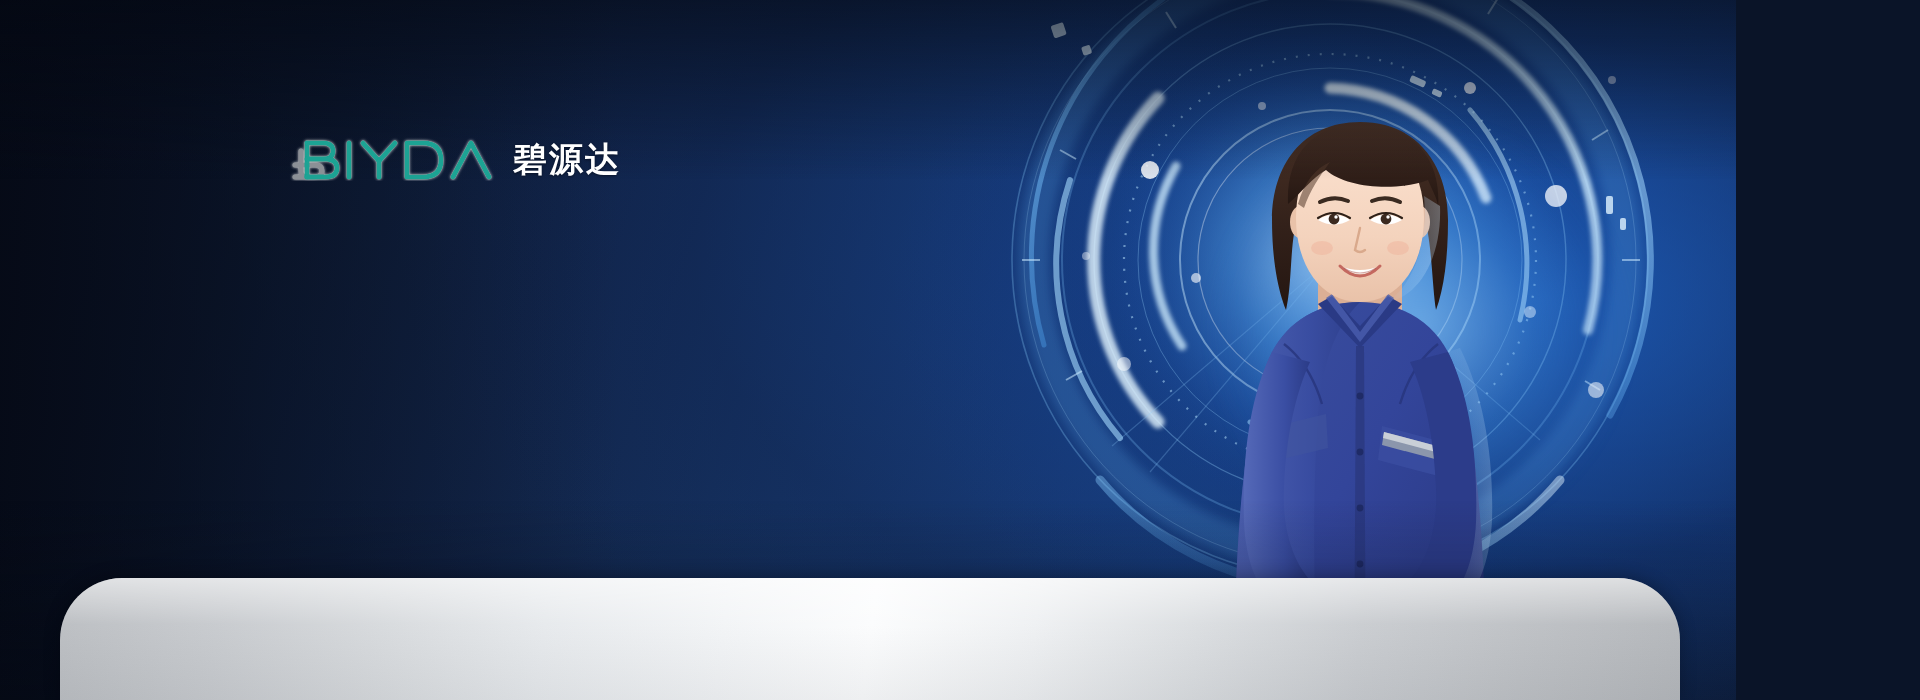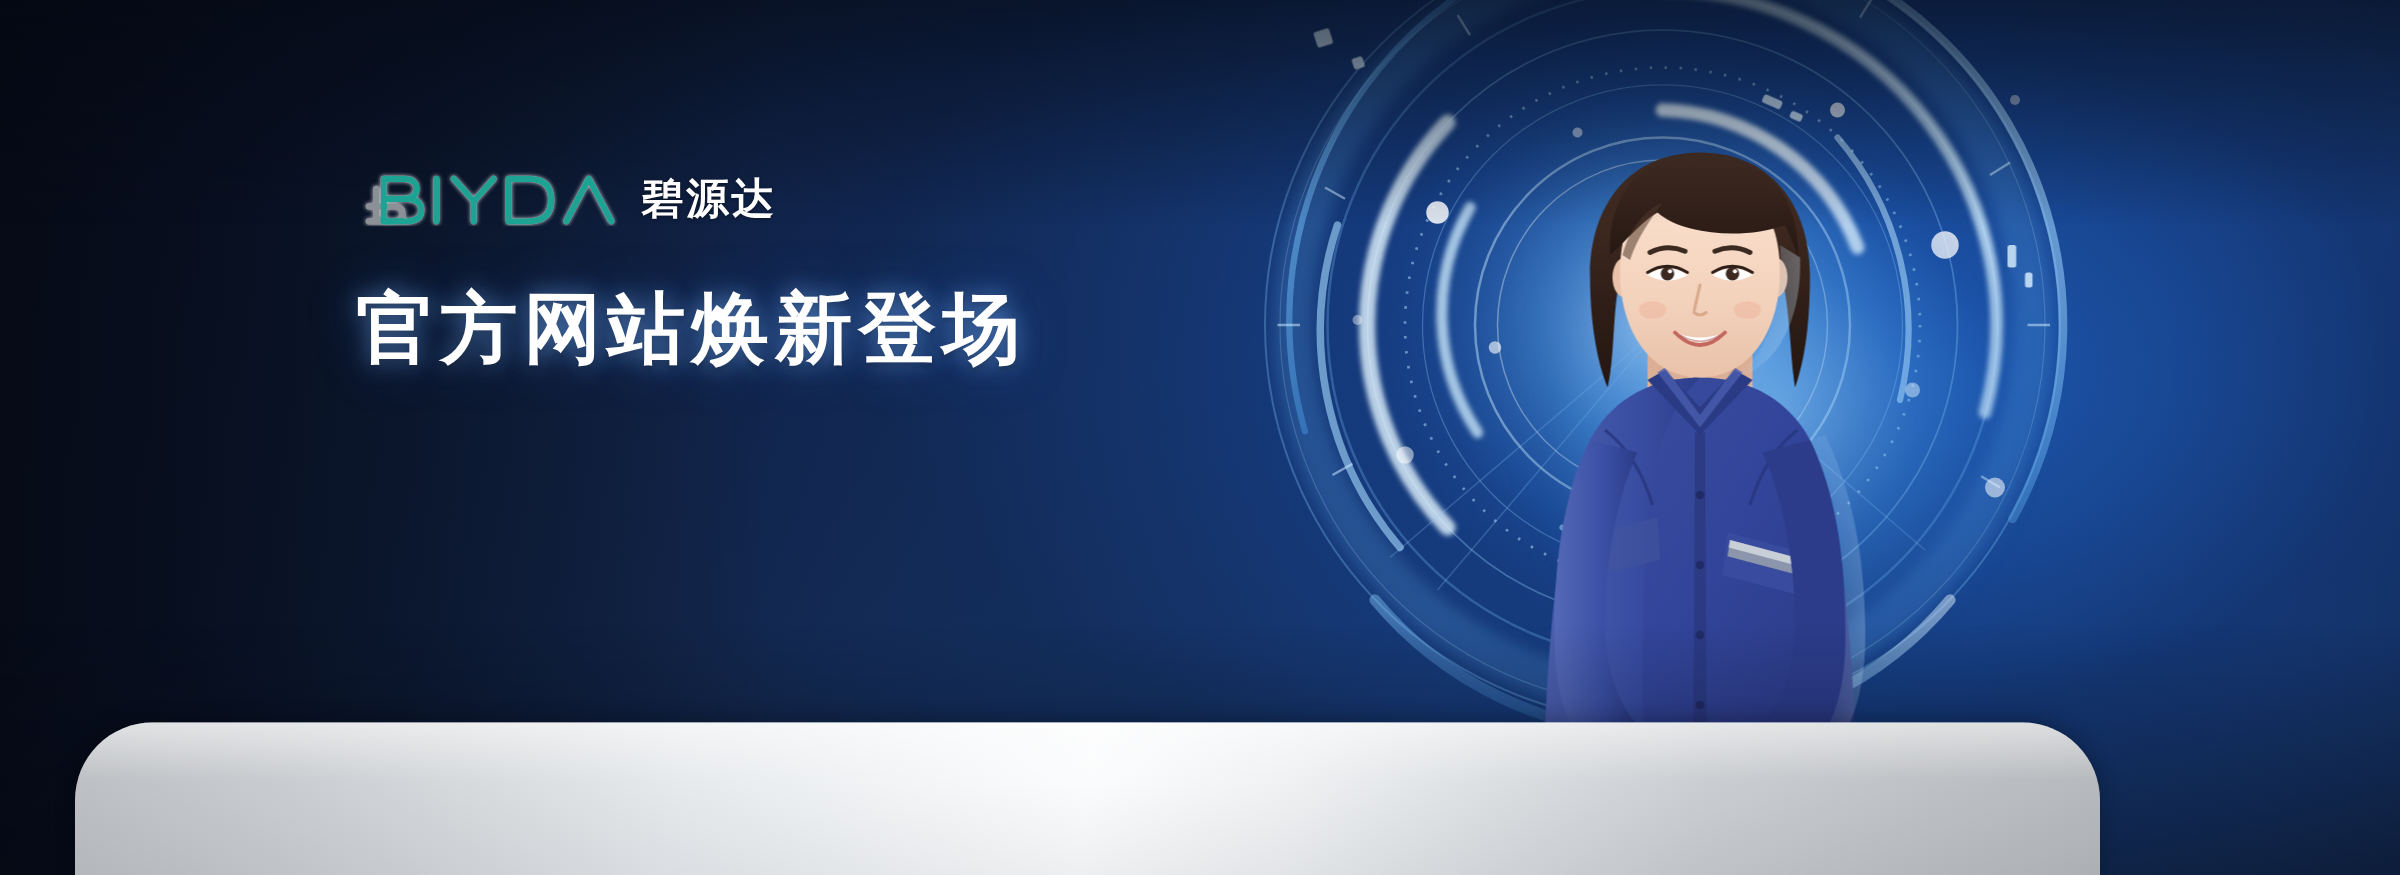--- a/index.html
+++ b/index.html
@@ -1,20 +1,20 @@
 <!DOCTYPE html>
 <html><head>
 <meta charset="utf-8">
 <style>
   * { margin:0; padding:0; box-sizing:border-box; }
   html,body { width:1920px; height:700px; overflow:hidden; background:#0a1428; }
   body { font-family:"Liberation Sans","DejaVu Sans",sans-serif; }
 
   .banner {
-    position:relative; width:1920px; height:700px; overflow:hidden;
+    position:relative; width:1736px; height:700px; overflow:hidden;
     background:
       radial-gradient(ellipse 900px 620px at 1540px 300px, rgba(30,95,190,0.75) 0%, rgba(18,58,130,0.42) 42%, rgba(10,28,70,0.0) 72%),
       radial-gradient(ellipse 1100px 700px at 1300px 250px, rgba(22,70,160,0.55) 0%, rgba(12,35,90,0.25) 55%, rgba(8,20,52,0) 80%),
       linear-gradient(108deg, #0a1024 0%, #0d1a33 16%, #122549 32%, #16325f 48%, #1a3d74 62%, #1d4582 74%, #1b3f78 85%, #152f5c 100%);
   }
 
   
   .vignette-left {
     position:absolute; left:0; top:0; width:620px; height:700px;
     background:linear-gradient(90deg, rgba(5,9,20,0.85) 0%, rgba(6,12,26,0.45) 45%, rgba(8,16,34,0) 100%);
@@ -345,20 +345,19 @@
 
             <path d="M122 6 L122 40 L138 40 Q156 40 156 23 Q156 6 138 6 Z" stroke="#1aa394"></path>
 
             <path d="M168 40 L186 6 L204 40" stroke="#1aa394"></path>
           </g>
         </svg>
       </div>
       <span class="logo-cn">碧源达</span>
     </div>
 
-    <div class="headline">官方网站焕新登场</div>
   </div>
 
   <div class="platform">
     <div class="platform-sheen"></div>
   </div>
 
 </div>
 
 </body></html>

